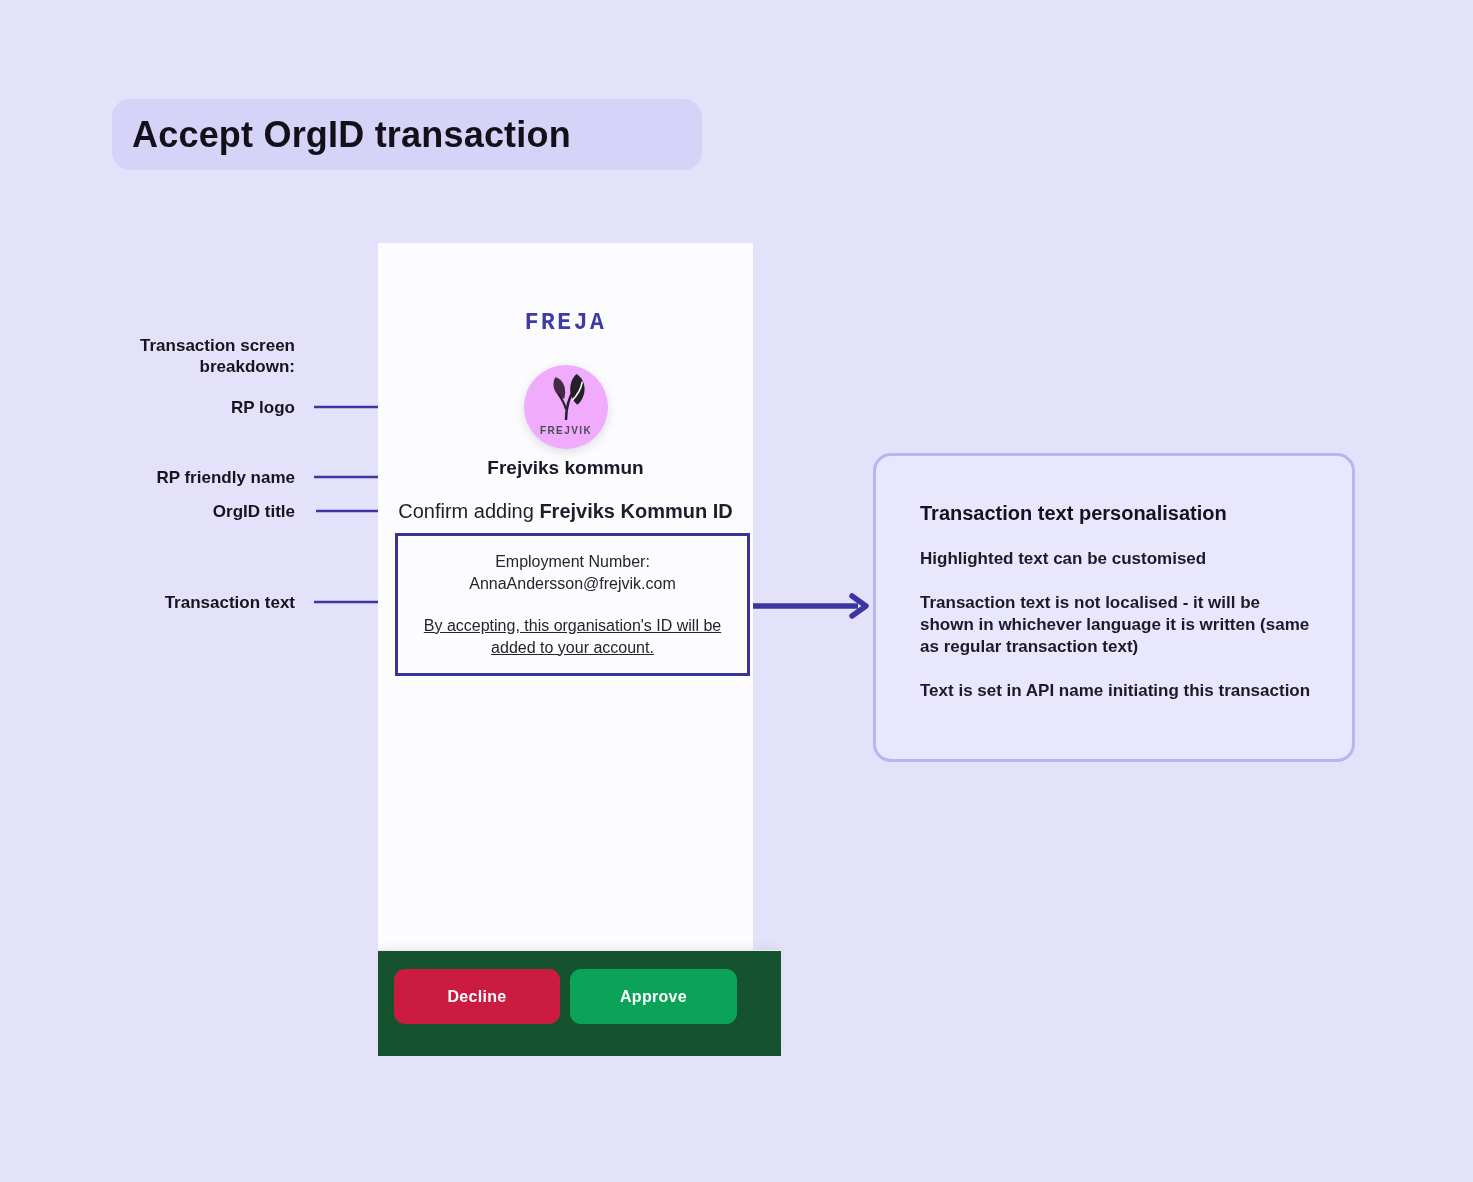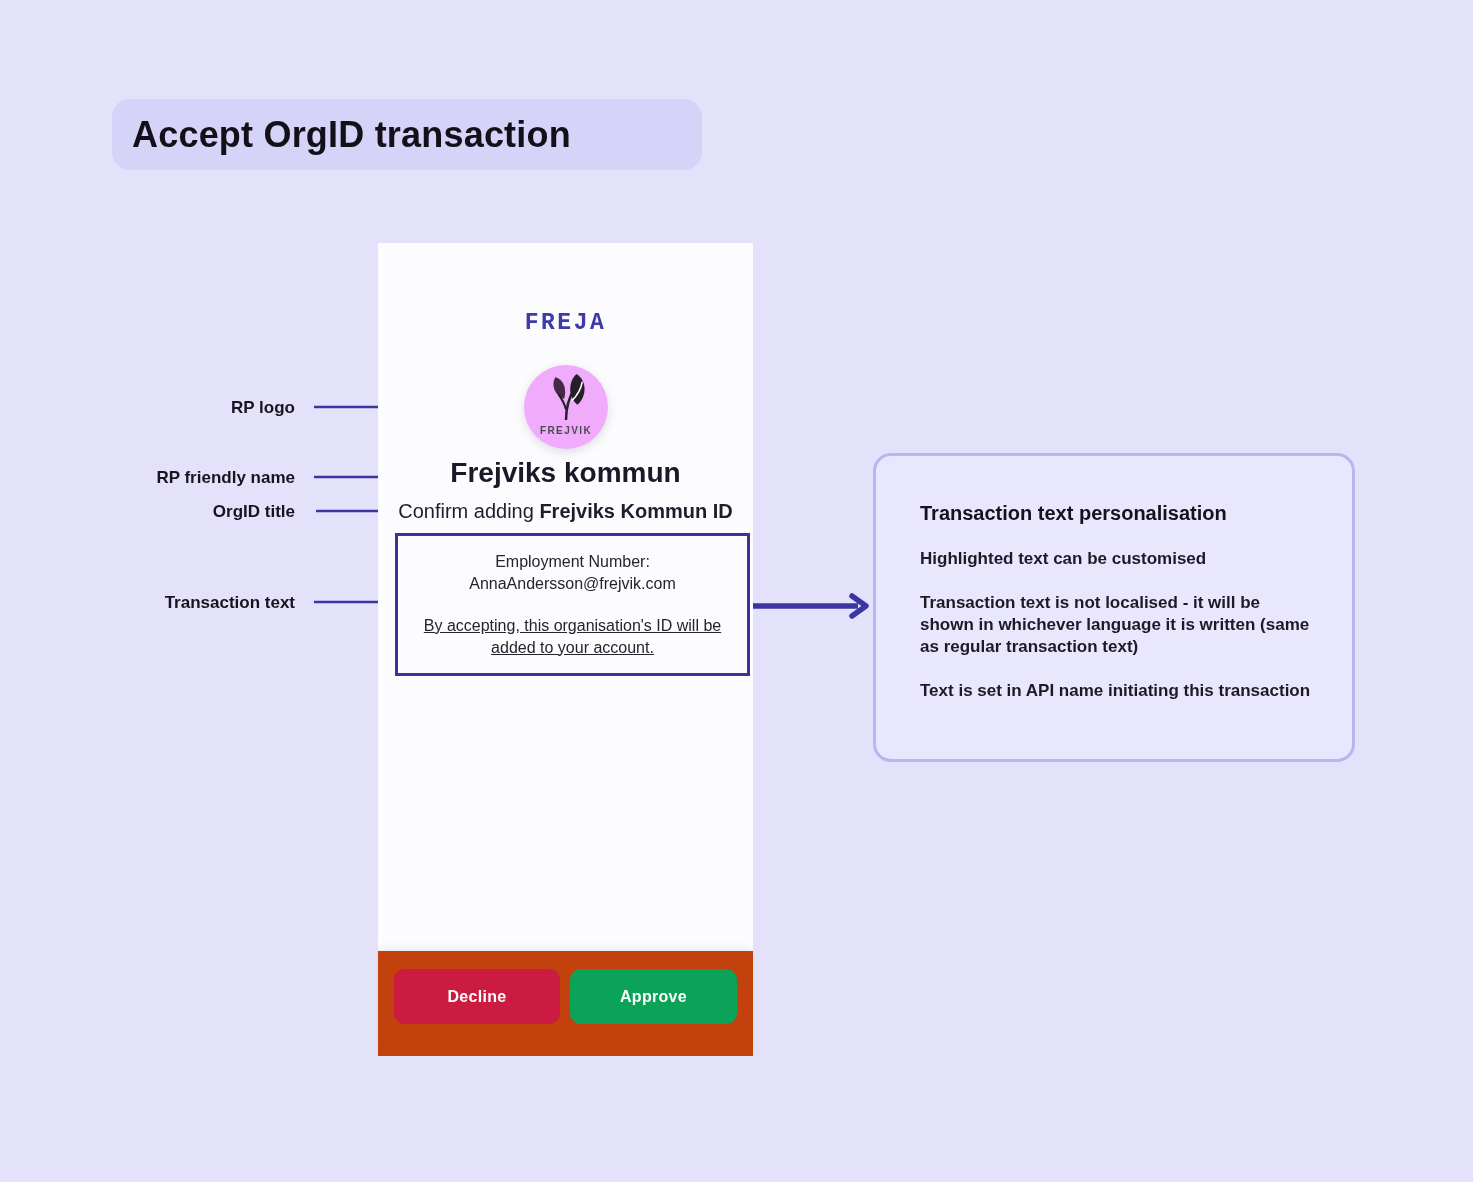--- a/index.html
+++ b/index.html
@@ -44,38 +44,39 @@
     background:#f0abfc;border-radius:50%;
     box-shadow:0 3px 10px rgba(70,70,110,.18);
   }
   .rp-circle svg{position:absolute;left:50%;top:7px;transform:translateX(-50%);}
   .rp-circle-label{
     position:absolute;left:0;bottom:13px;width:100%;text-align:center;
     font-size:10px;font-weight:700;letter-spacing:1.4px;color:#4A4A52;
   }
   .rp-name{
     position:absolute;top:214px;left:0;width:100%;text-align:center;
-    font-size:28px;font-weight:800;color:#1B1828;margin:0;
+    font-size:19px;font-weight:800;color:#1B1828;margin:0;
   }
   .orgid-title{
     position:absolute;top:257px;left:0;width:100%;text-align:center;
     font-size:20px;font-weight:400;color:#201D2B;
   }
   .orgid-title strong{font-weight:800;}
   .tx-box{
     position:absolute;left:17px;top:290px;width:355px;height:143px;
     box-sizing:border-box;border:3px solid #3A3397;
     padding:15px 8px;text-align:center;
     font-size:16px;line-height:21.5px;color:#26232F;
   }
   .tx-box .tx-line3{margin-top:21px;text-decoration:underline;}
   .phone-footer{
     position:absolute;left:0;top:707px;width:375px;height:105px;
-    background:#c2410c;border-top:1px solid #E9E9F0;
+    background:#14532d;border-top:1px solid #E9E9F0;
     box-shadow:0 -5px 8px -3px rgba(90,90,130,.10);
+    padding-left:28px;
   }
   .btn{
     position:absolute;top:18px;height:55px;border:none;border-radius:11px;
     font-family:inherit;font-size:16px;font-weight:700;color:#ffffff;
     letter-spacing:.3px;cursor:pointer;
   }
   .btn-decline{left:16px;width:166px;background:#CC1B40;}
   .btn-approve{left:192px;width:167px;background:#0BA357;}
 
   
@@ -90,20 +91,21 @@
 </style>
 </head>
 <body>
 
 <div class="canvas">
 
   <div class="title-badge">
     <span>Accept OrgID transaction</span>
   </div>
 
+  <div class="ann-label" style="top:335px;">Transaction screen breakdown:</div>
   <div class="ann-label" style="top:397px;">RP logo</div>
   <div class="ann-label" style="top:467px;">RP friendly name</div>
   <div class="ann-label" style="top:501px;">OrgID title</div>
   <div class="ann-label" style="top:592px;">Transaction text</div>
 
   <svg class="arrow" style="left:313px;top:399px;" width="200" height="16" viewBox="0 0 200 16">
     <line x1="1" y1="8" x2="192" y2="8" stroke="#3B35A4" stroke-width="2.6"></line>
     <path d="M189 2 L197 8 L189 14" fill="none" stroke="#3B35A4" stroke-width="2.6" stroke-linecap="round" stroke-linejoin="round"></path>
   </svg>
   <svg class="arrow" style="left:313px;top:469px;" width="140" height="16" viewBox="0 0 140 16">

